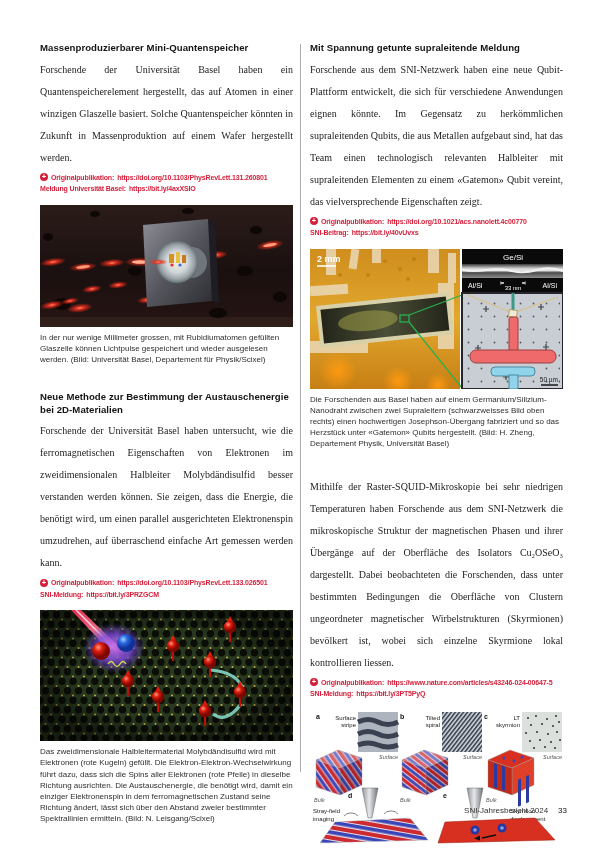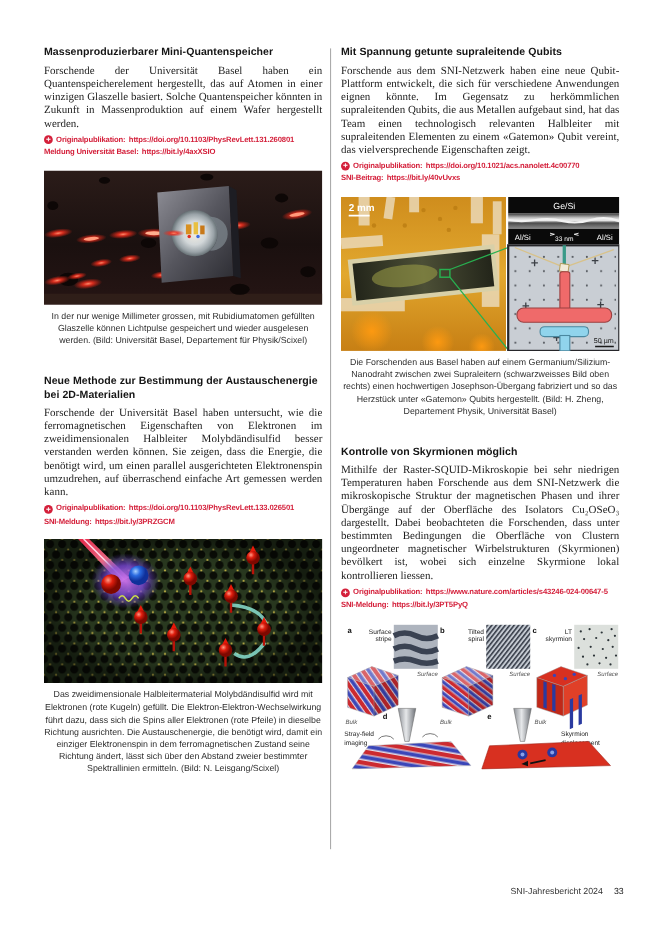--- a/index.html
+++ b/index.html
@@ -11,40 +11,40 @@
   .col-left  { left:40px; }
   .col-right { left:310px; }
   .divider { position:absolute; left:300px; top:44px; width:1px; height:728px; background:#ababab; }
 
   .article + .article { margin-top:26px; }
   .article-heading {
     font-size:9.6px; line-height:12.5px; font-weight:bold; color:#141414;
     margin:0 0 4px 0; letter-spacing:0.05px;
   }
   .body-text {
-    font-family:"Liberation Serif", serif; font-size:10px; line-height:12px;
+    font-family:"Liberation Serif", serif; font-size:10px; line-height:22px;
     text-align:justify; color:#1c1c1c; margin:0 0 3px 0;
   }
   .links { margin:1px 0 0 0; }
   .link-line {
     display:flex; align-items:center; gap:3px; white-space:nowrap;
     font-size:7px; line-height:11.5px; font-weight:bold; color:#d41f3a;
     letter-spacing:-0.15px;
   }
   .plus-icon {
     width:8px; height:8px; border-radius:50%; background:#d41f3a; color:#ffffff;
     display:inline-flex; align-items:center; justify-content:center;
     font-size:7.5px; line-height:8px; font-weight:bold; flex:0 0 auto; letter-spacing:0;
   }
   .link-label { flex:0 0 auto; }
   .link-url { font-weight:bold; }
   .figure { margin:10px 0 0 0; }
   .figure svg { display:block; }
   .caption {
-    font-size:8px; line-height:11.2px; color:#2e2e2e; margin-top:5px; text-align:center;
+    font-size:8px; line-height:11.2px; color:#2e2e2e; margin-top:5px; text-align:left;
   }
   .footer {
     position:absolute; top:806px; right:33px; font-size:8px; color:#333;
     display:flex; align-items:flex-end; gap:10px;
   }
   .footer .page-num { font-weight:normal; color:#111; }
   svg text { font-family:"Liberation Sans", sans-serif; }
   svg .ital { font-style:italic; }
 </style>
 </head>
@@ -251,21 +251,21 @@
           </g>
         </svg>
       </figure>
       <p class="caption">Das zweidimensionale Halbleitermaterial Molybdändisulfid wird mit Elektronen (rote Kugeln) gefüllt. Die Elektron-Elektron-Wechselwirkung führt dazu, dass sich die Spins aller Elektronen (rote Pfeile) in dieselbe Richtung ausrichten. Die Austauschenergie, die benötigt wird, damit ein einziger Elektronenspin in dem ferromagnetischen Zustand seine Richtung ändert, lässt sich über den Abstand zweier bestimmter Spektrallinien ermitteln. (Bild: N. Leisgang/Scixel)</p>
     </section>
   </div>
 
   <div class="col col-right">
 
     <section class="article">
-      <h2 class="article-heading">Mit Spannung getunte supraleitende Qubits</h2>
+      <h2 class="article-heading">Mit Spannung getunte supraleitende Meldung</h2>
       <p class="body-text">Forschende aus dem SNI-Netzwerk haben eine neue Qubit-Plattform entwickelt, die sich für verschiedene Anwendungen eignen könnte. Im Gegensatz zu herkömmlichen supraleitenden Qubits, die aus Metallen aufgebaut sind, hat das Team einen technologisch relevanten Halbleiter mit supraleitenden Elementen zu einem «Gatemon» Qubit vereint, das vielversprechende Eigenschaften zeigt.</p>
       <div class="links">
         <div class="link-line">
           <span class="plus-icon">+</span>
           <span class="link-label">Originalpublikation:</span>
           <span class="link-url">https://doi.org/10.1021/acs.nanolett.4c00770</span>
         </div>
         <div class="link-line no-icon">
           <span class="link-label">SNI-Beitrag:</span>
           <span class="link-url">https://bit.ly/40vUvxs</span>
@@ -366,21 +366,20 @@
             <rect x="199" y="126" width="9" height="14" fill="#90d4ec" stroke="#4a88a0" stroke-width="1"></rect>
             <text x="248" y="133" font-size="6.5" fill="#1a1a1a" text-anchor="end">50 µm</text>
             <line x1="231" y1="136" x2="248" y2="136" stroke="#1a1a1a" stroke-width="1.5"></line>
           </g>
         </svg>
       </figure>
       <p class="caption">Die Forschenden aus Basel haben auf einem Germanium/Silizium-Nanodraht zwischen zwei Supraleitern (schwarzweisses Bild oben rechts) einen hochwertigen Josephson-Übergang fabriziert und so das Herzstück unter «Gatemon» Qubits hergestellt. (Bild: H. Zheng, Departement Physik, Universität Basel)</p>
     </section>
 
     <section class="article">
-      <h2 class="article-heading">Kontrolle von Skyrmionen möglich</h2>
       <p class="body-text">Mithilfe der Raster-SQUID-Mikroskopie bei sehr niedrigen Temperaturen haben Forschende aus dem SNI-Netzwerk die mikroskopische Struktur der magnetischen Phasen und ihrer Übergänge auf der Oberfläche des Isolators Cu₂OSeO₃ dargestellt. Dabei beobachteten die Forschenden, dass unter bestimmten Bedingungen die Oberfläche von Clustern ungeordneter magnetischer Wirbelstrukturen (Skyrmionen) bevölkert ist, wobei sich einzelne Skyrmione lokal kontrollieren liessen.</p>
       <div class="links">
         <div class="link-line">
           <span class="plus-icon">+</span>
           <span class="link-label">Originalpublikation:</span>
           <span class="link-url">https://www.nature.com/articles/s43246-024-00647-5</span>
         </div>
         <div class="link-line no-icon">
           <span class="link-label">SNI-Meldung:</span>
           <span class="link-url">https://bit.ly/3PT5PyQ</span>

